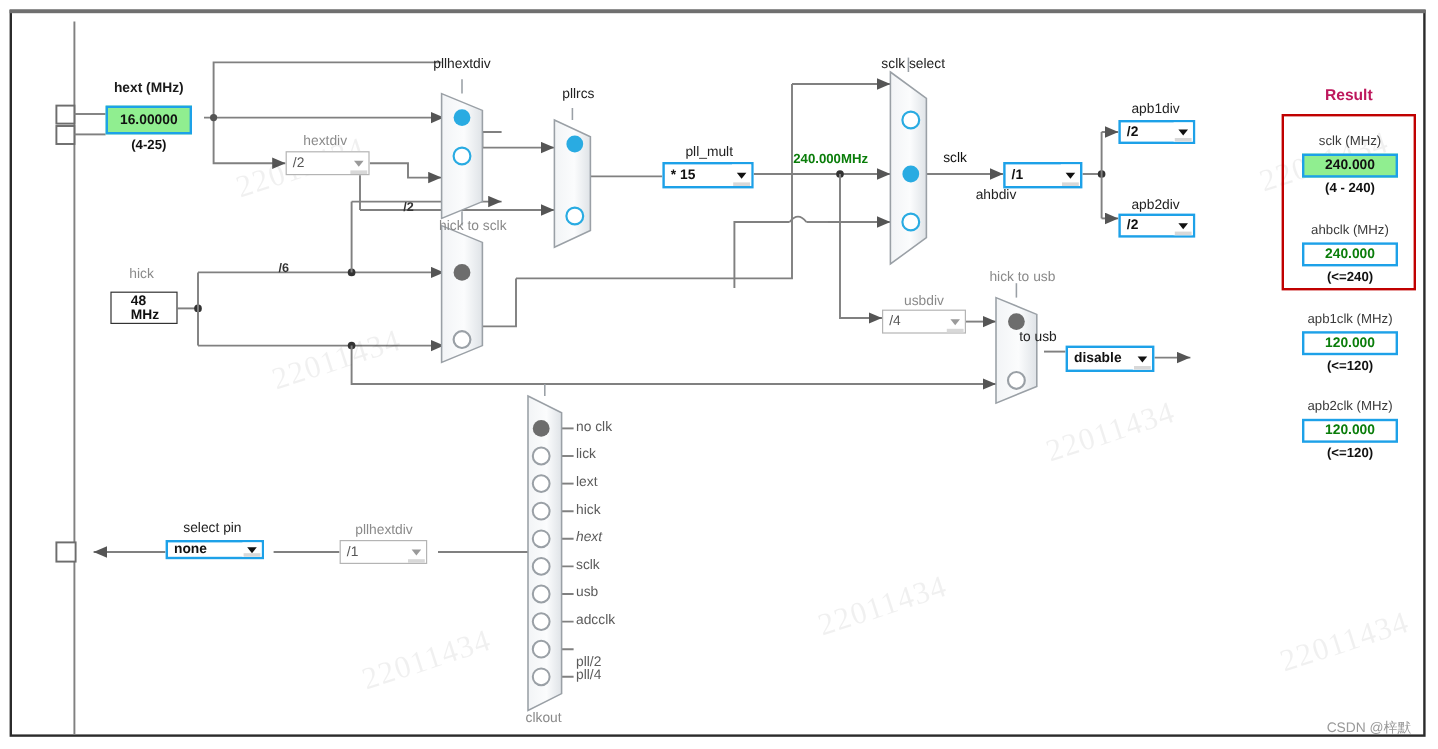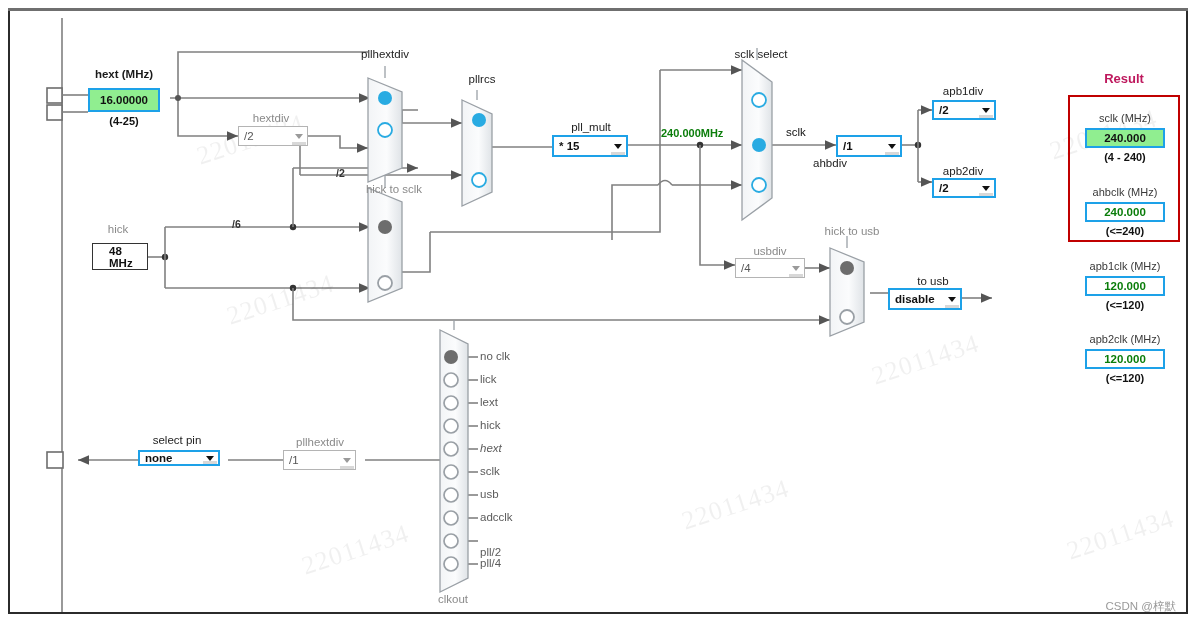--- a/index.html
+++ b/index.html
@@ -287,21 +287,21 @@
 
   <div class="lbl center" style="left:770px;top:245px;">usbdiv</div>
   <div class="combo dim" style="left:735px;top:258px;width:70px;height:20px;">
     <span class="val">/4</span>
     <span class="arrowbox">
         <span class="tri"></span>
         <span class="btnshade"></span>
       </span>
   </div>
 
-  <div class="lbl blk center" style="left:933px;top:275px;">to usb</div>
+  <div class="lbl blk center" style="left:865px;top:275px;">to usb</div>
   <div class="combo active" style="left:888px;top:288px;width:74px;height:22px;">
     <span class="val">disable</span>
     <span class="arrowbox">
         <span class="tri"></span>
         <span class="btnshade"></span>
       </span>
   </div>
 
   <div class="optlbl" style="left:480px;top:350px;">no clk</div>
   <div class="optlbl" style="left:480px;top:373px;">lick</div>

